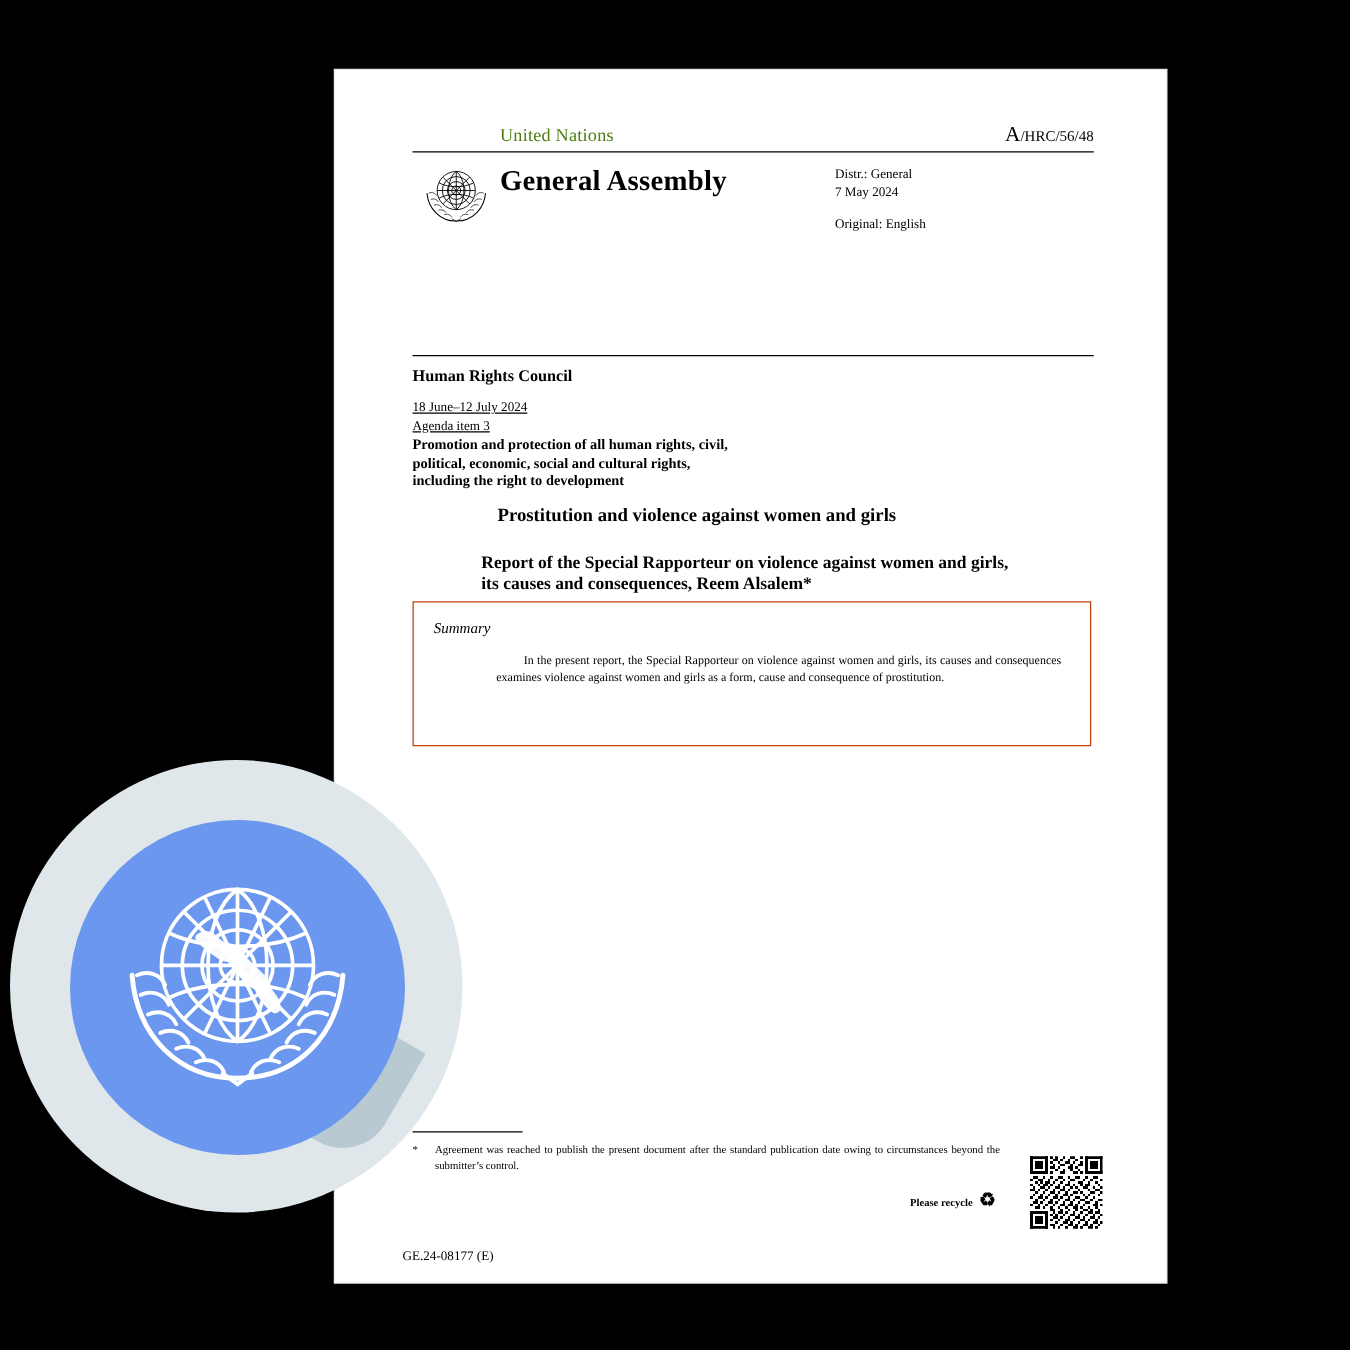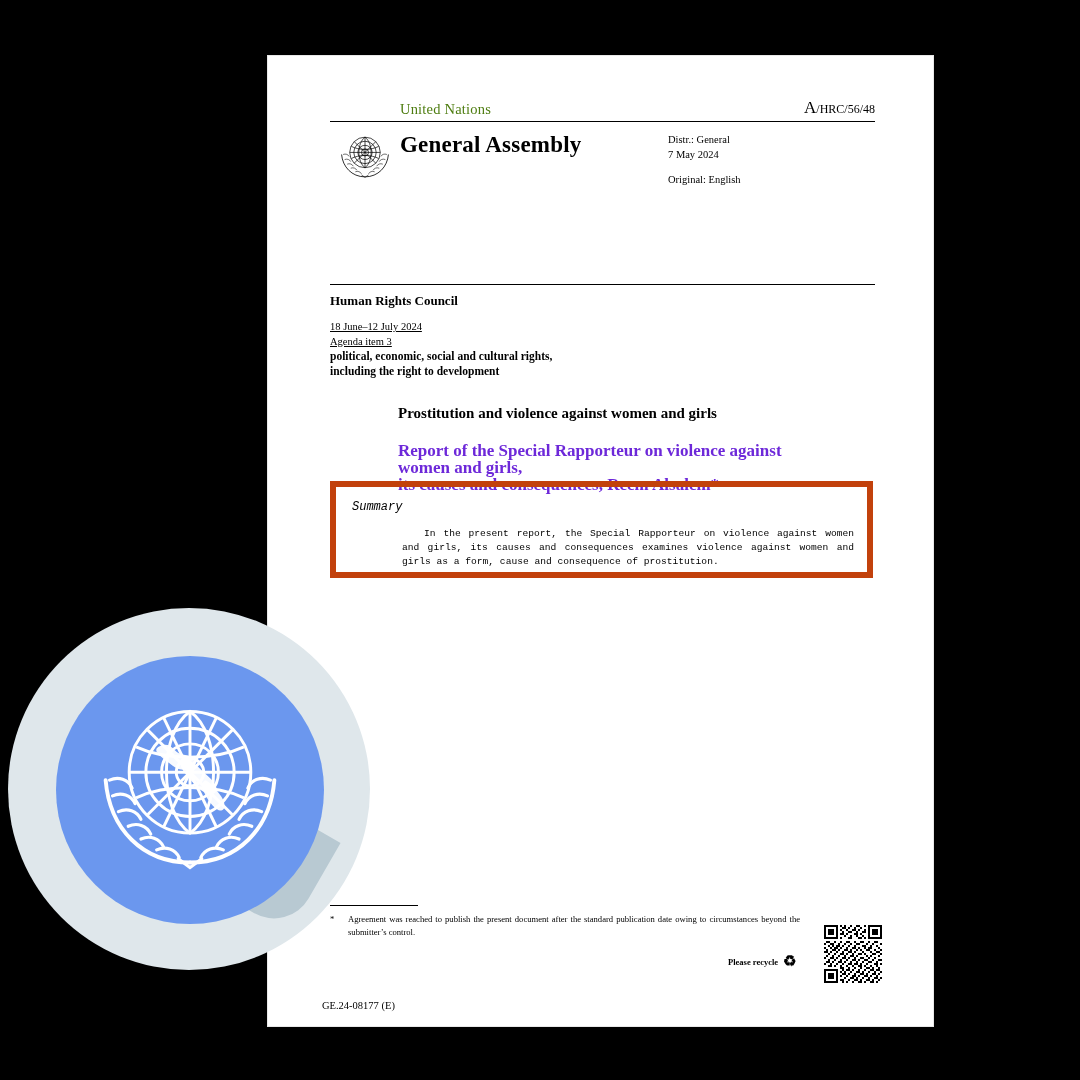--- a/index.html
+++ b/index.html
@@ -140,39 +140,38 @@
     position: absolute;
     left: 130px;
     top: 349px;
     width: 470px;
     font-size: 15px;
     font-weight: bold;
     color: #000;
   }
   .doc-subtitle {
     position: absolute;
-    left: 130px;
+    left: 117px;
     top: 386px;
     width: 430px;
-    font-size: 17px;
+    font-size: 14px;
     font-weight: bold;
     line-height: 17px;
-    color: #6d28d9;
+    color: #000000;
   }
 
   
   .summary-box {
     position: absolute;
     left: 62px;
     top: 425px;
     width: 543px;
-    height: 97px;
-    border: 6px solid #c2410c;
+    height: 116px;
+    border: 1px solid #c2410c;
     box-sizing: border-box;
-    font-family: Liberation Mono, monospace;
   }
   .summary-label {
     position: absolute;
     left: 16px;
     top: 13px;
     font-style: italic;
     font-size: 12px;
     color: #000;
   }
   .summary-text {
@@ -363,20 +362,21 @@
           </div>
         </div>
       </div>
 
       <div class="rule"></div>
 
       <div class="session">
         <div class="council">Human Rights Council</div>
         <div class="n">18 June–12 July 2024</div>
         <div class="n">Agenda item 3</div>
+        <div class="b">Promotion and protection of all human rights, civil,</div>
         <div class="b">political, economic, social and cultural rights,</div>
         <div class="b">including the right to development</div>
       </div>
 
       <div class="doc-title">Prostitution and violence against women and girls</div>
       <div class="doc-subtitle">
         <div>Report of the Special Rapporteur on violence against women and girls,</div>
         <div>its causes and consequences, Reem Alsalem*</div>
       </div>
 

